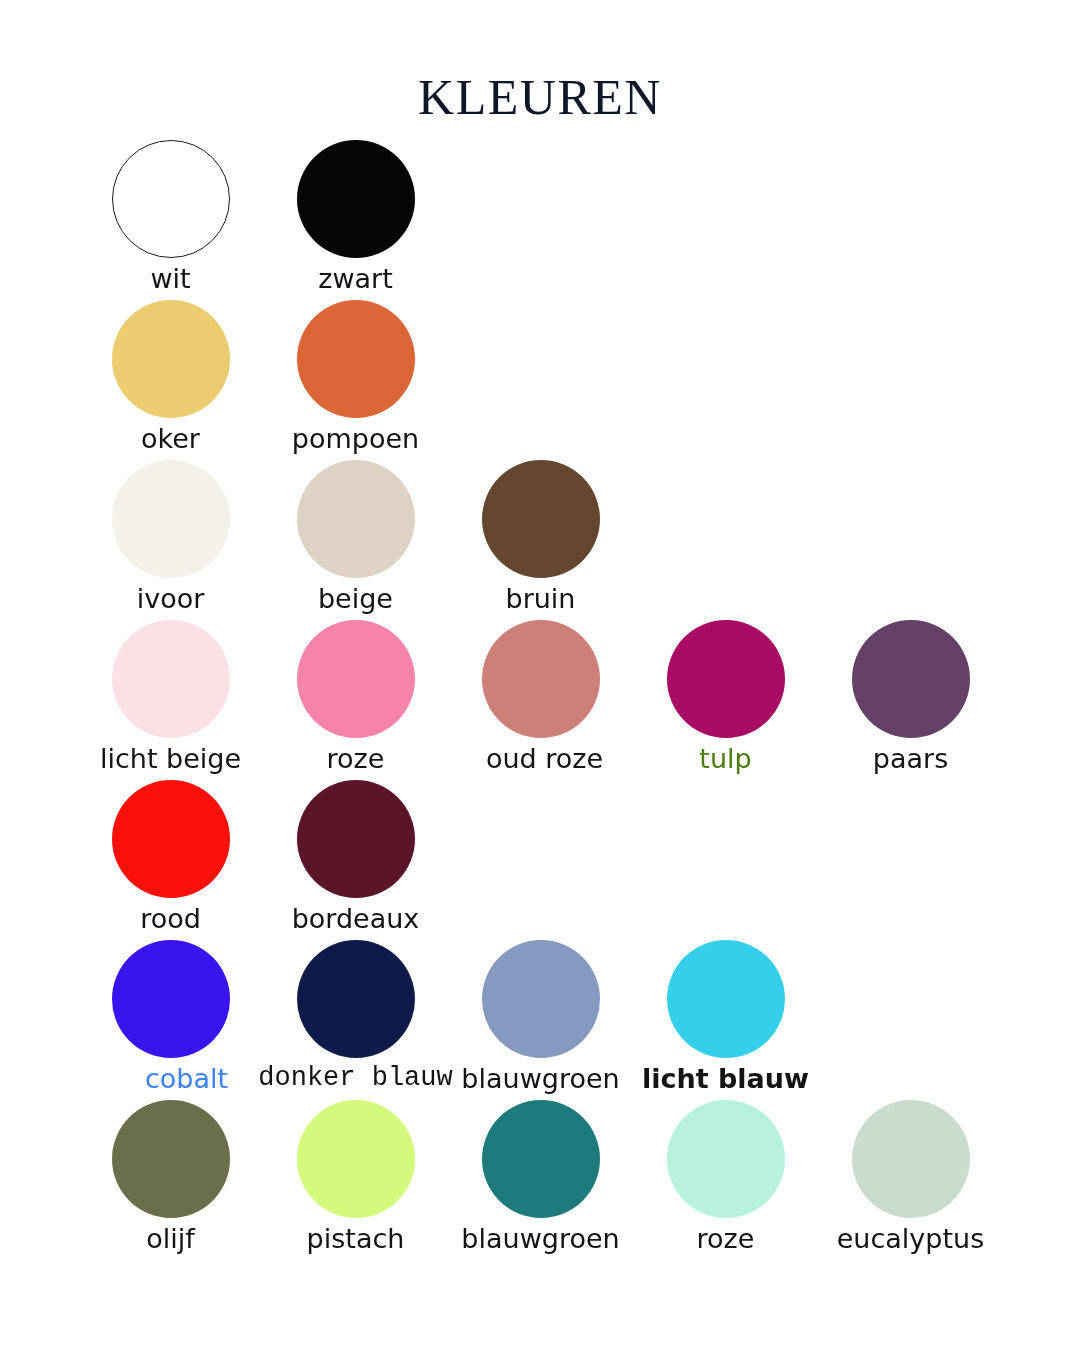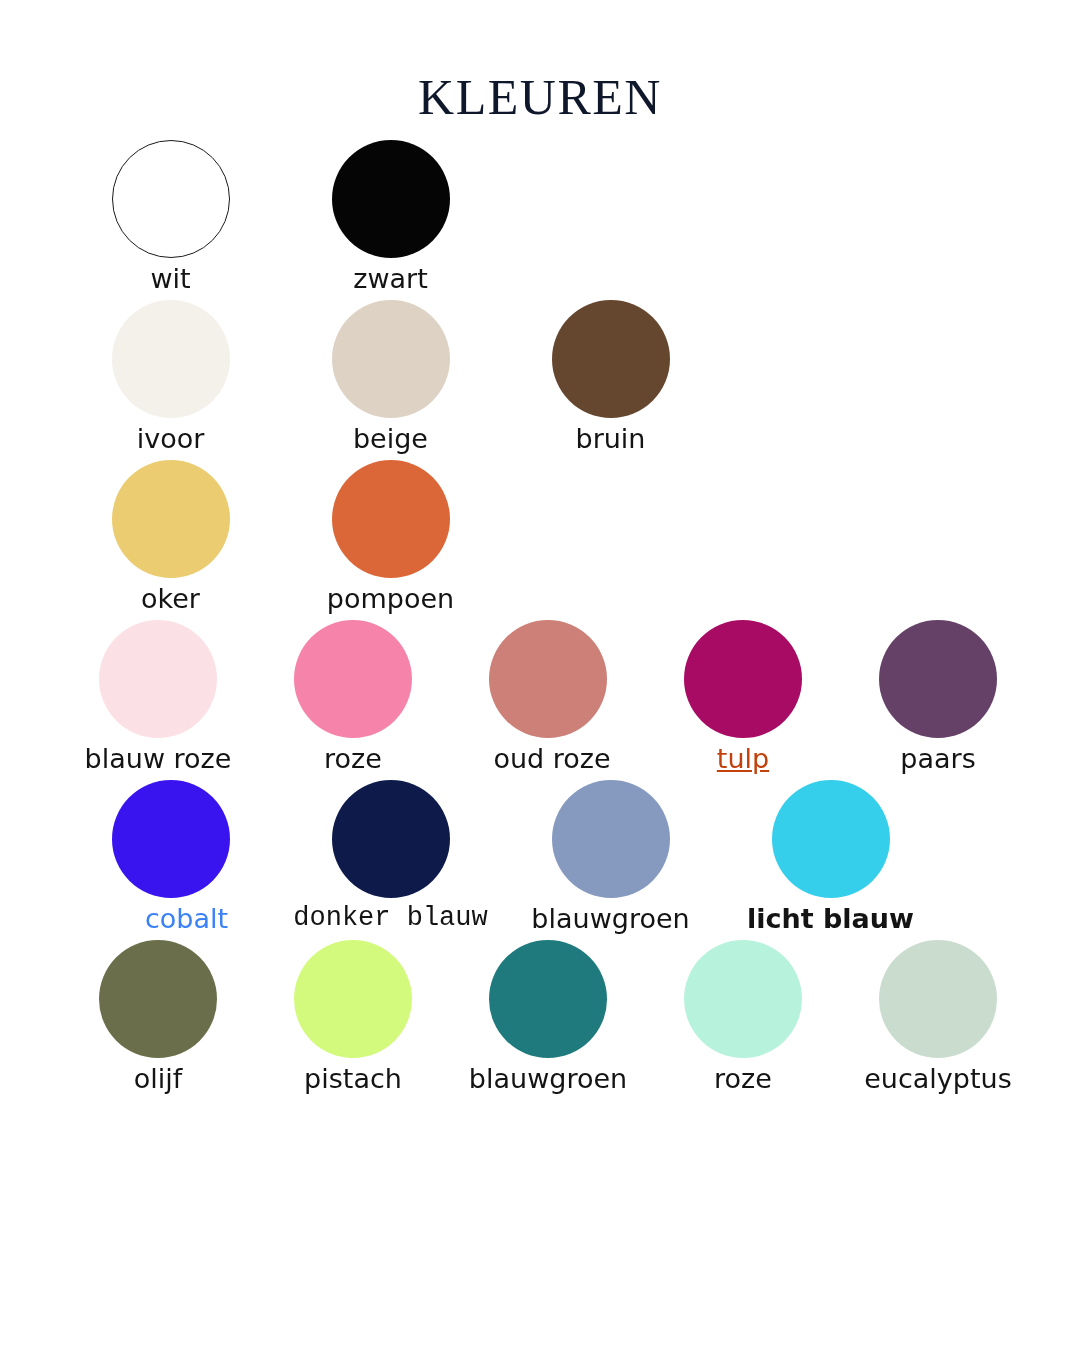--- a/index.html
+++ b/index.html
@@ -41,21 +41,20 @@
     top: 140px;
     left: 78px;
     width: 940px;
   }
 
   .swatch-row {
     display: flex;
     flex-direction: row;
     align-items: flex-start;
     height: 160px;
-    gap: 35px;
   }
 
   .swatch-cell {
     width: 185px;
     display: flex;
     flex-direction: column;
     align-items: center;
     position: relative;
   }
 
@@ -95,66 +94,76 @@
           <div class="swatch-circle outlined" style="background-color: rgb(255, 255, 255);"></div>
           <div class="swatch-label" style="color: rgb(20, 20, 20);">wit</div>
         </div>
         <div class="swatch-cell">
           <div class="swatch-circle" style="background-color: rgb(5, 5, 5);"></div>
           <div class="swatch-label" style="color: rgb(20, 20, 20);">zwart</div>
         </div>
       </div>
       <div class="swatch-row">
         <div class="swatch-cell">
+          <div class="swatch-circle" style="background-color: rgb(235, 204, 113);"></div>
+          <div class="swatch-label" style="color: rgb(20, 20, 20);">oker</div>
+        </div>
+        <div class="swatch-cell">
+          <div class="swatch-circle" style="background-color: rgb(219, 103, 56);"></div>
+          <div class="swatch-label" style="color: rgb(20, 20, 20);">pompoen</div>
+        </div>
+      </div>
+      <div class="swatch-row">
+        <div class="swatch-cell">
           <div class="swatch-circle" style="background-color: rgb(244, 241, 234);"></div>
           <div class="swatch-label" style="color: rgb(20, 20, 20);">ivoor</div>
         </div>
         <div class="swatch-cell">
           <div class="swatch-circle" style="background-color: rgb(222, 210, 197);"></div>
           <div class="swatch-label" style="color: rgb(20, 20, 20);">beige</div>
         </div>
         <div class="swatch-cell">
           <div class="swatch-circle" style="background-color: rgb(101, 70, 47);"></div>
           <div class="swatch-label" style="color: rgb(20, 20, 20);">bruin</div>
         </div>
       </div>
       <div class="swatch-row">
         <div class="swatch-cell">
-          <div class="swatch-circle" style="background-color: rgb(235, 204, 113);"></div>
-          <div class="swatch-label" style="color: rgb(20, 20, 20);">oker</div>
-        </div>
-        <div class="swatch-cell">
-          <div class="swatch-circle" style="background-color: rgb(219, 103, 56);"></div>
-          <div class="swatch-label" style="color: rgb(20, 20, 20);">pompoen</div>
-        </div>
-      </div>
-      <div class="swatch-row">
-        <div class="swatch-cell">
           <div class="swatch-circle" style="background-color: rgb(251, 225, 229);"></div>
-          <div class="swatch-label" style="color: rgb(20, 20, 20);">blauw roze</div>
+          <div class="swatch-label" style="color: rgb(20, 20, 20);">licht beige</div>
         </div>
         <div class="swatch-cell">
           <div class="swatch-circle" style="background-color: rgb(246, 132, 170);"></div>
           <div class="swatch-label" style="color: rgb(20, 20, 20);">roze</div>
         </div>
         <div class="swatch-cell">
           <div class="swatch-circle" style="background-color: rgb(204, 128, 120);"></div>
           <div class="swatch-label" style="color: rgb(20, 20, 20); margin-left: 8px;">oud roze</div>
         </div>
         <div class="swatch-cell">
           <div class="swatch-circle" style="background-color: rgb(168, 11, 99);"></div>
-          <div class="swatch-label" style="color: #c2410c; text-decoration: underline;">tulp</div>
+          <div class="swatch-label" style="color: #4d7c0f;">tulp</div>
         </div>
         <div class="swatch-cell">
           <div class="swatch-circle" style="background-color: rgb(101, 65, 104);"></div>
           <div class="swatch-label" style="color: rgb(20, 20, 20);">paars</div>
         </div>
       </div>
       <div class="swatch-row">
         <div class="swatch-cell">
+          <div class="swatch-circle" style="background-color: rgb(250, 16, 8);"></div>
+          <div class="swatch-label" style="color: rgb(20, 20, 20);">rood</div>
+        </div>
+        <div class="swatch-cell">
+          <div class="swatch-circle" style="background-color: rgb(92, 20, 40);"></div>
+          <div class="swatch-label" style="color: rgb(20, 20, 20);">bordeaux</div>
+        </div>
+      </div>
+      <div class="swatch-row">
+        <div class="swatch-cell">
           <div class="swatch-circle" style="background-color: rgb(58, 20, 238);"></div>
           <div class="swatch-label" style="color: #3b82f6; margin-left: 32px;">cobalt</div>
         </div>
         <div class="swatch-cell">
           <div class="swatch-circle" style="background-color: rgb(13, 26, 74);"></div>
           <div class="swatch-label" style="color: rgb(20, 20, 20); font-family: Liberation Mono, monospace;">donker blauw</div>
         </div>
         <div class="swatch-cell">
           <div class="swatch-circle" style="background-color: rgb(134, 154, 192);"></div>
           <div class="swatch-label" style="color: rgb(20, 20, 20);">blauwgroen</div>

